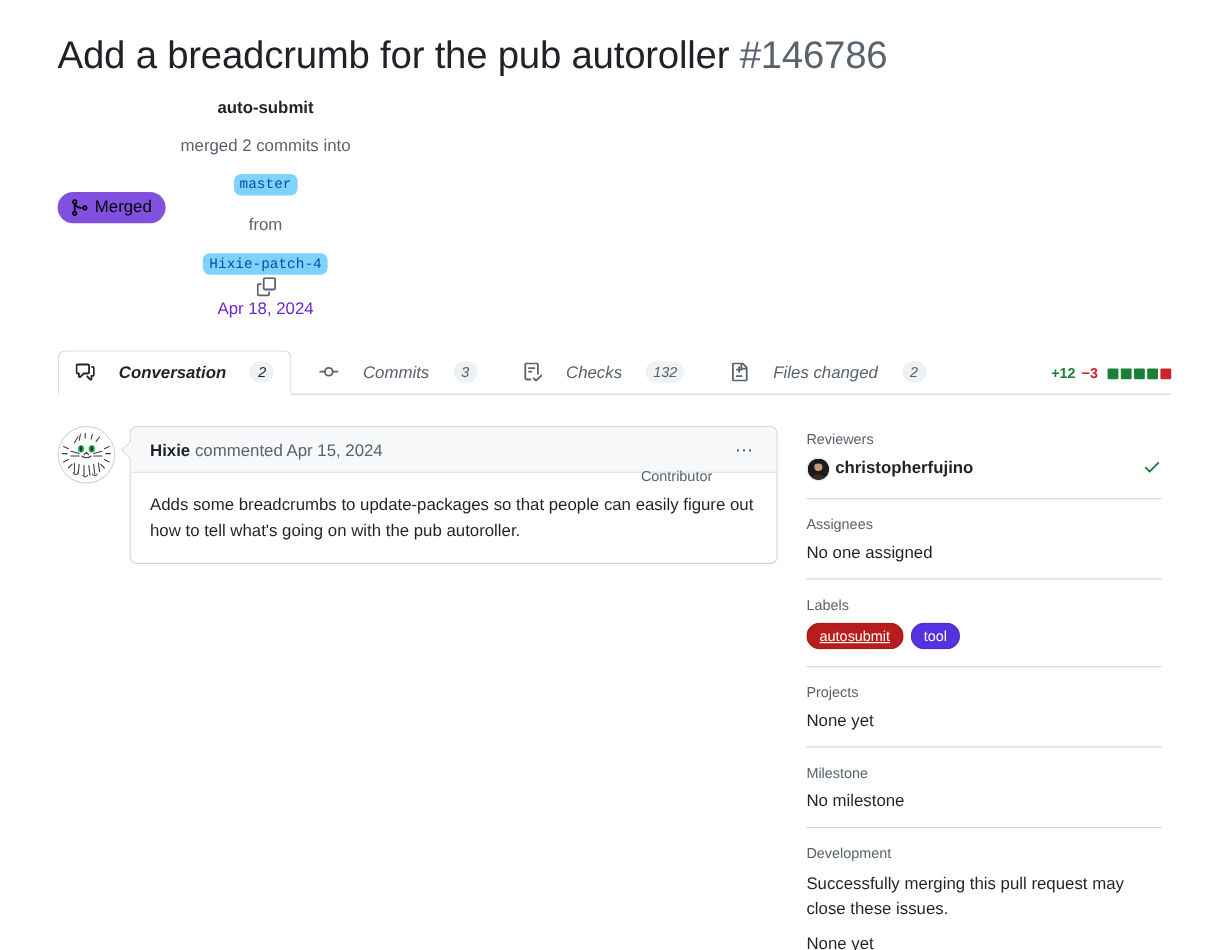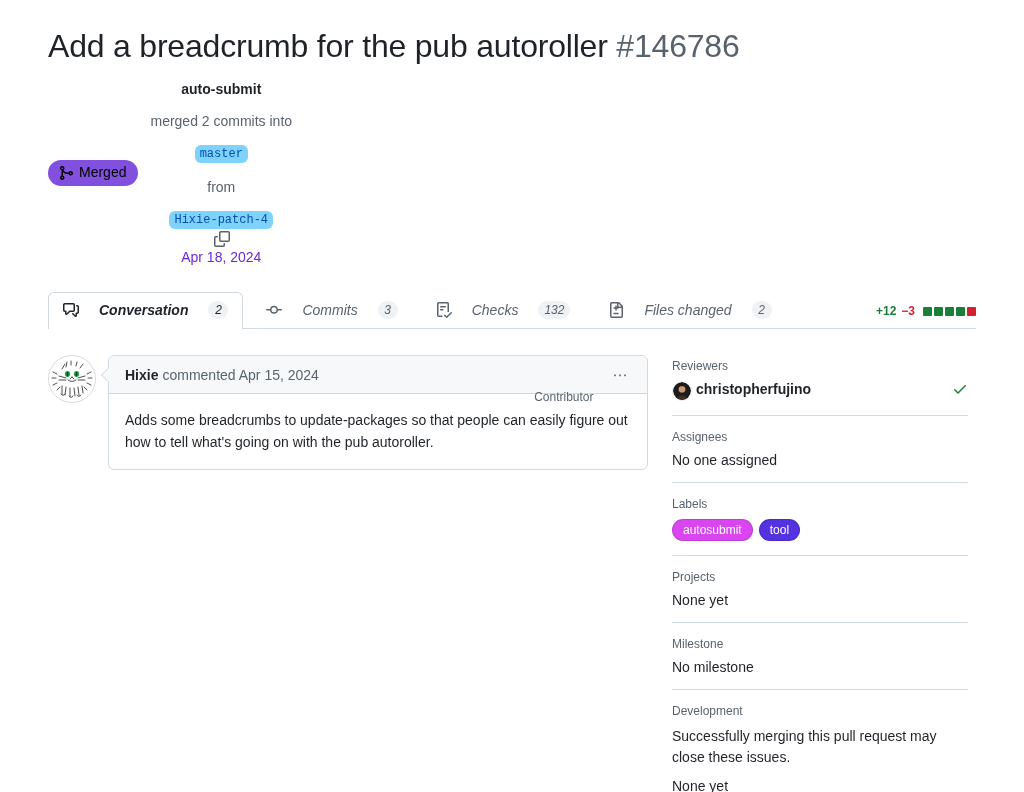--- a/index.html
+++ b/index.html
@@ -337,21 +337,21 @@
       </div>
 
       <div class="side-sec">
         <div class="side-title">Assignees</div>
         <div class="side-empty">No one assigned</div>
       </div>
 
       <div class="side-sec">
         <div class="side-title">Labels</div>
         <div class="labels">
-          <span class="label-chip" style="background:#d946ef;">autosubmit</span>
+          <span class="label-chip" style="background:#b91c1c;text-decoration:underline;">autosubmit</span>
           <span class="label-chip" style="background:#5532e0;">tool</span>
         </div>
       </div>
 
       <div class="side-sec">
         <div class="side-title">Projects</div>
         <div class="side-empty">None yet</div>
       </div>
 
       <div class="side-sec">

